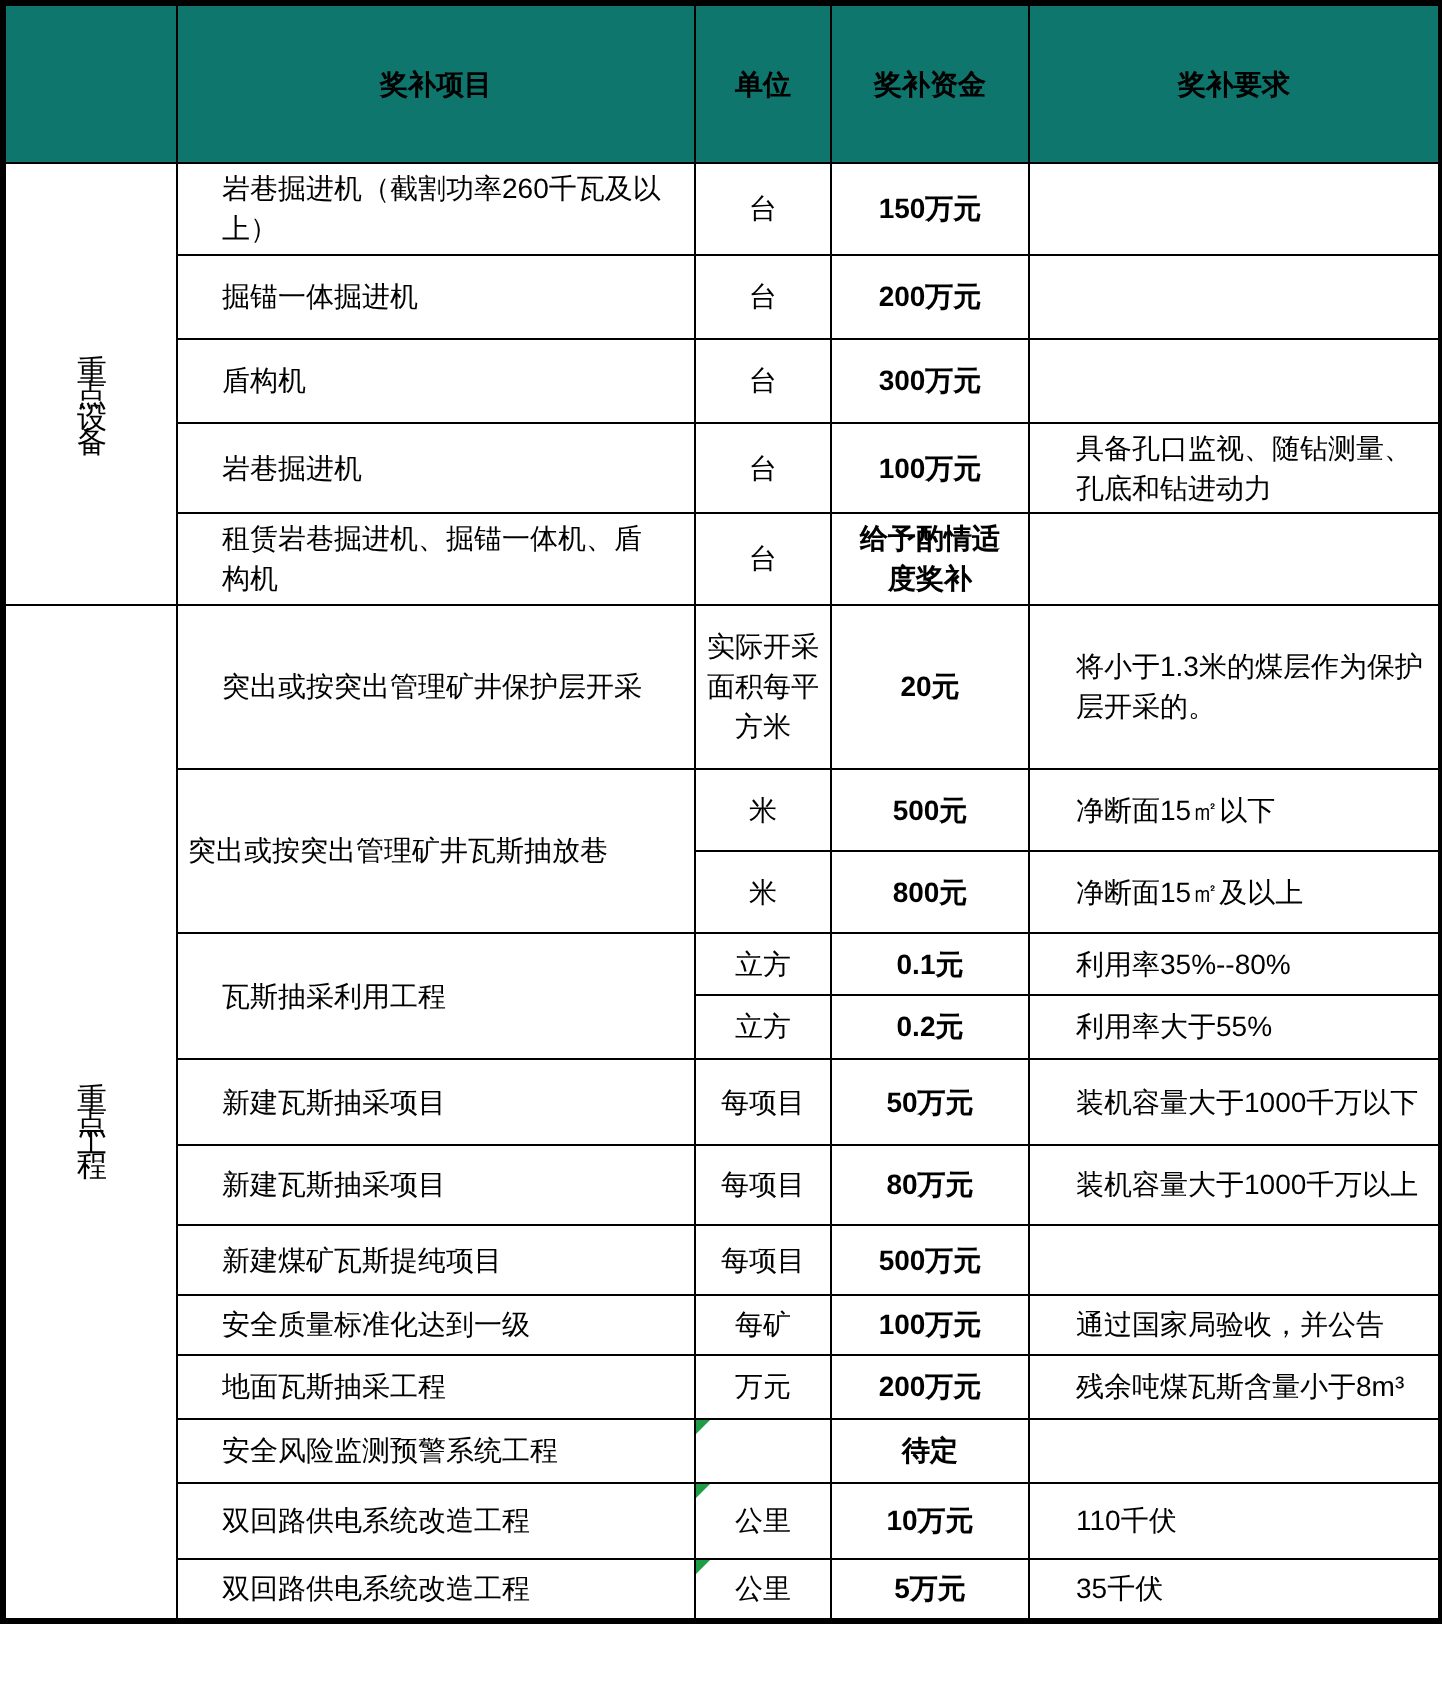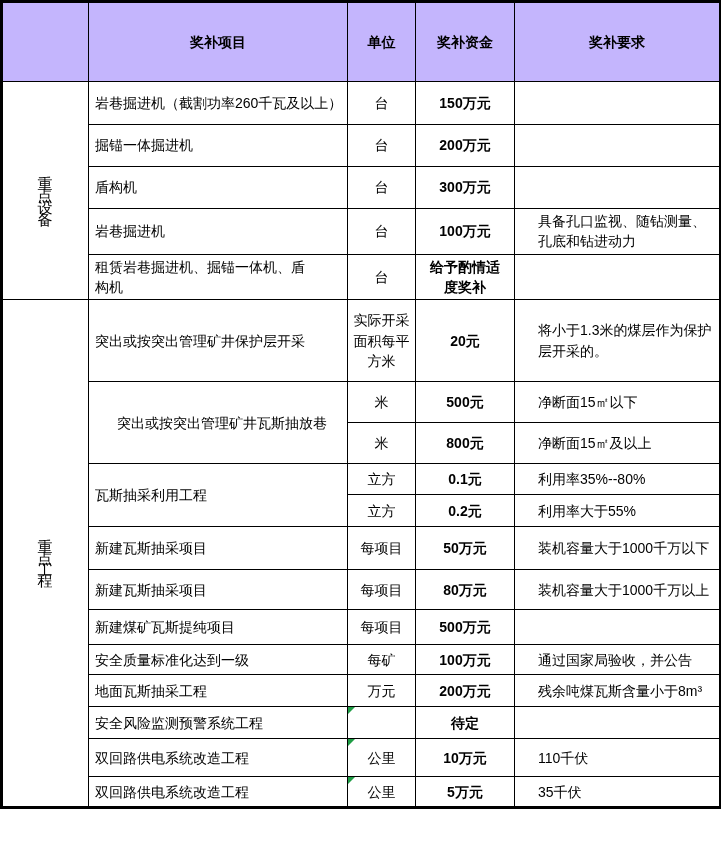--- a/index.html
+++ b/index.html
@@ -30,26 +30,26 @@
   td, th {
     border:1px solid #000;
     font-size:14px;
     vertical-align:middle;
     padding:2px 4px;
     line-height:1.45;
     overflow:hidden;
     word-break:break-all;
   }
   thead th {
-    background:#c4b5fd;
+    background:#0f766e;
     font-weight:bold;
     text-align:center;
     height:74px;
   }
-  .c-proj { text-align:left; padding-left:6px; }
+  .c-proj { text-align:left; padding-left:22px; }
   .c-unit { text-align:center; padding:2px 2px; }
   .c-fund { text-align:center; padding:2px 10px;font-weight:bold; }
   .c-req  { text-align:left; padding-left:23px; }
   .vcell  { text-align:center; }
   .vtext {
     display:inline-block;
     writing-mode:vertical-lr;
     letter-spacing:12px;
     font-size:15px;
     line-height:1;
@@ -124,21 +124,21 @@
       <tr style="height:82px">
         <td rowspan="13" class="vcell">
           <div class="vtext">重点工程</div>
         </td>
         <td class="c-proj"><span>突出或按突出管理矿井保护层开采</span></td>
         <td class="c-unit"><span>实际开采面积每平方米</span></td>
         <td class="c-fund"><span>20元</span></td>
         <td class="c-req"><span>将小于1.3米的煤层作为保护层开采的。</span></td>
       </tr>
       <tr style="height:41px">
-        <td rowspan="2" class="c-proj" style="padding-left:28px"><span>突出或按突出管理矿井瓦斯抽放巷</span></td>
+        <td rowspan="2" class="c-proj" style="padding-left:5px"><span>突出或按突出管理矿井瓦斯抽放巷</span></td>
         <td class="c-unit"><span>米</span></td>
         <td class="c-fund"><span>500元</span></td>
         <td class="c-req"><span>净断面15㎡以下</span></td>
       </tr>
       <tr style="height:41px">
         <td class="c-unit"><span>米</span></td>
         <td class="c-fund"><span>800元</span></td>
         <td class="c-req"><span>净断面15㎡及以上</span></td>
       </tr>
       <tr style="height:31px">

